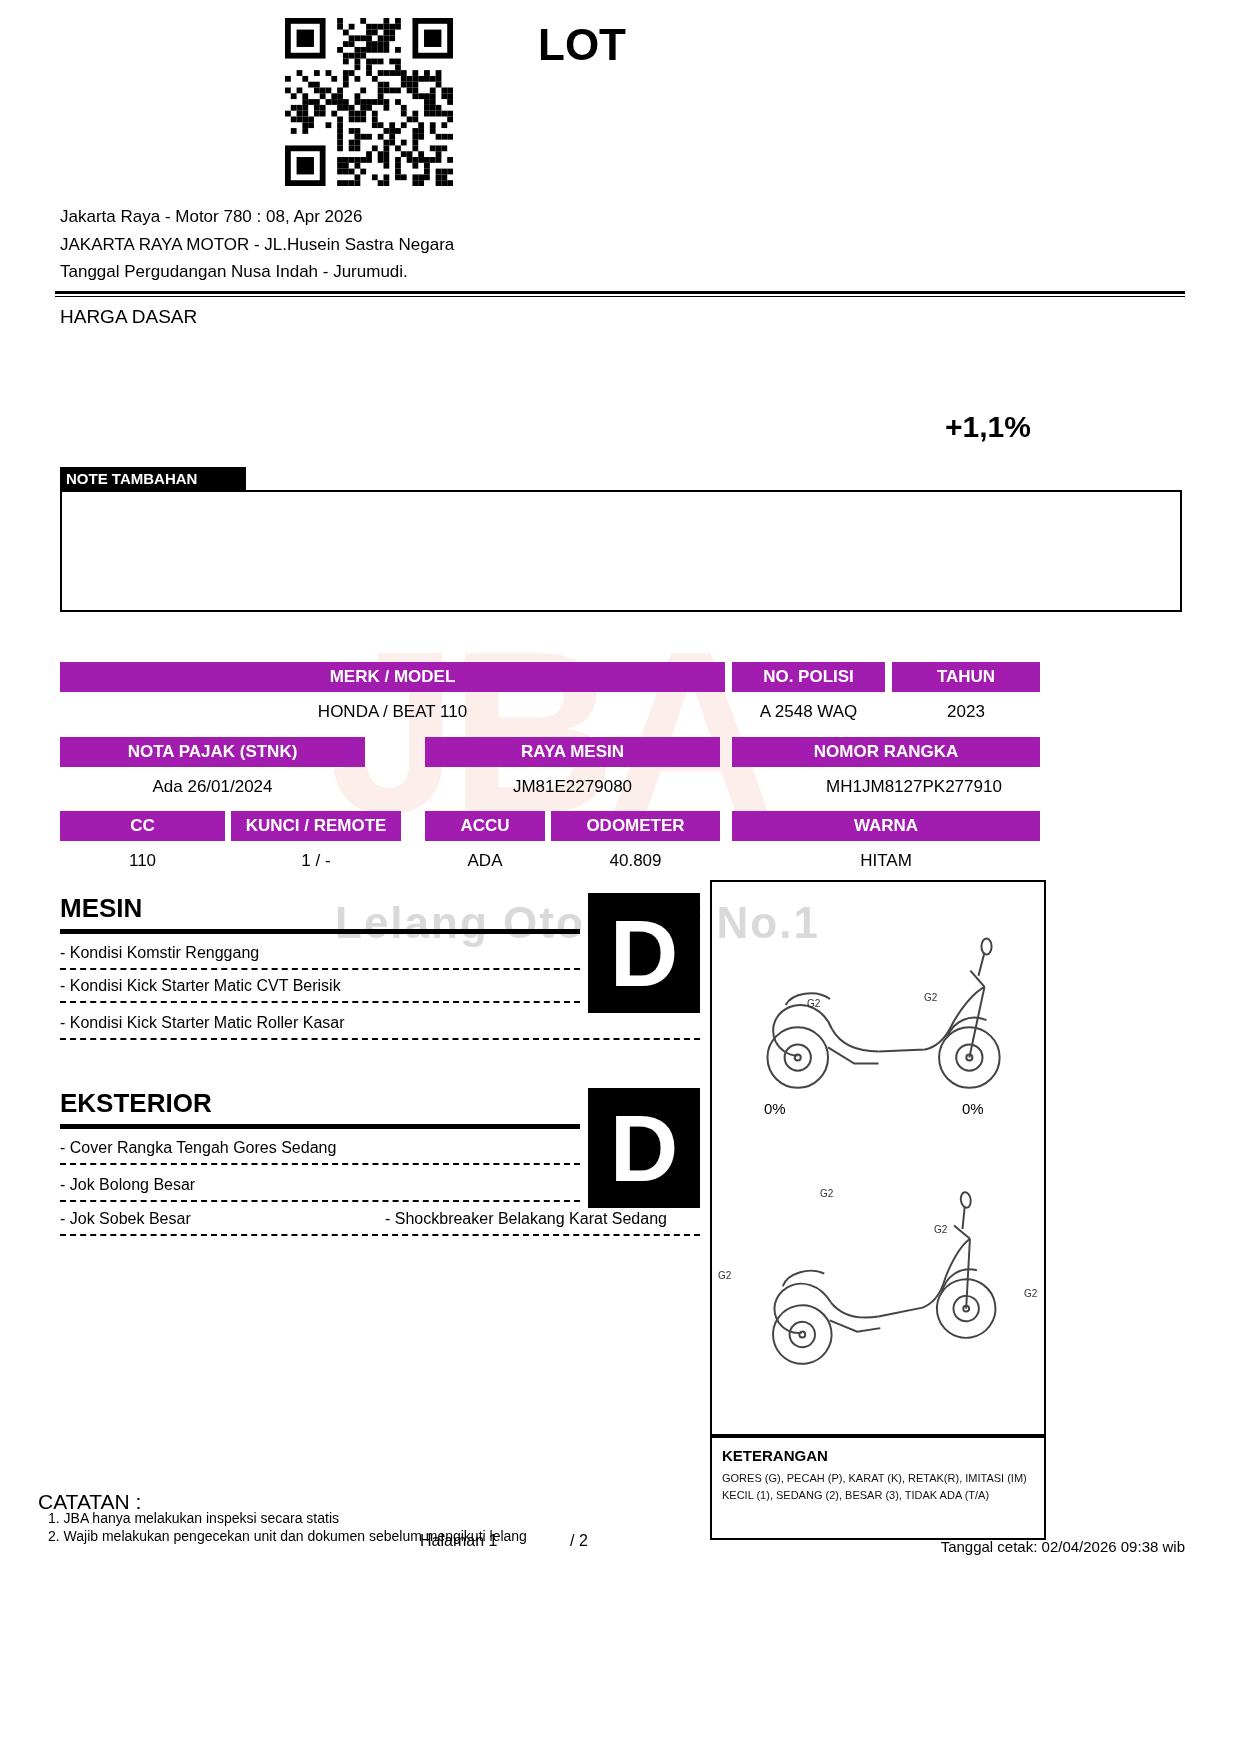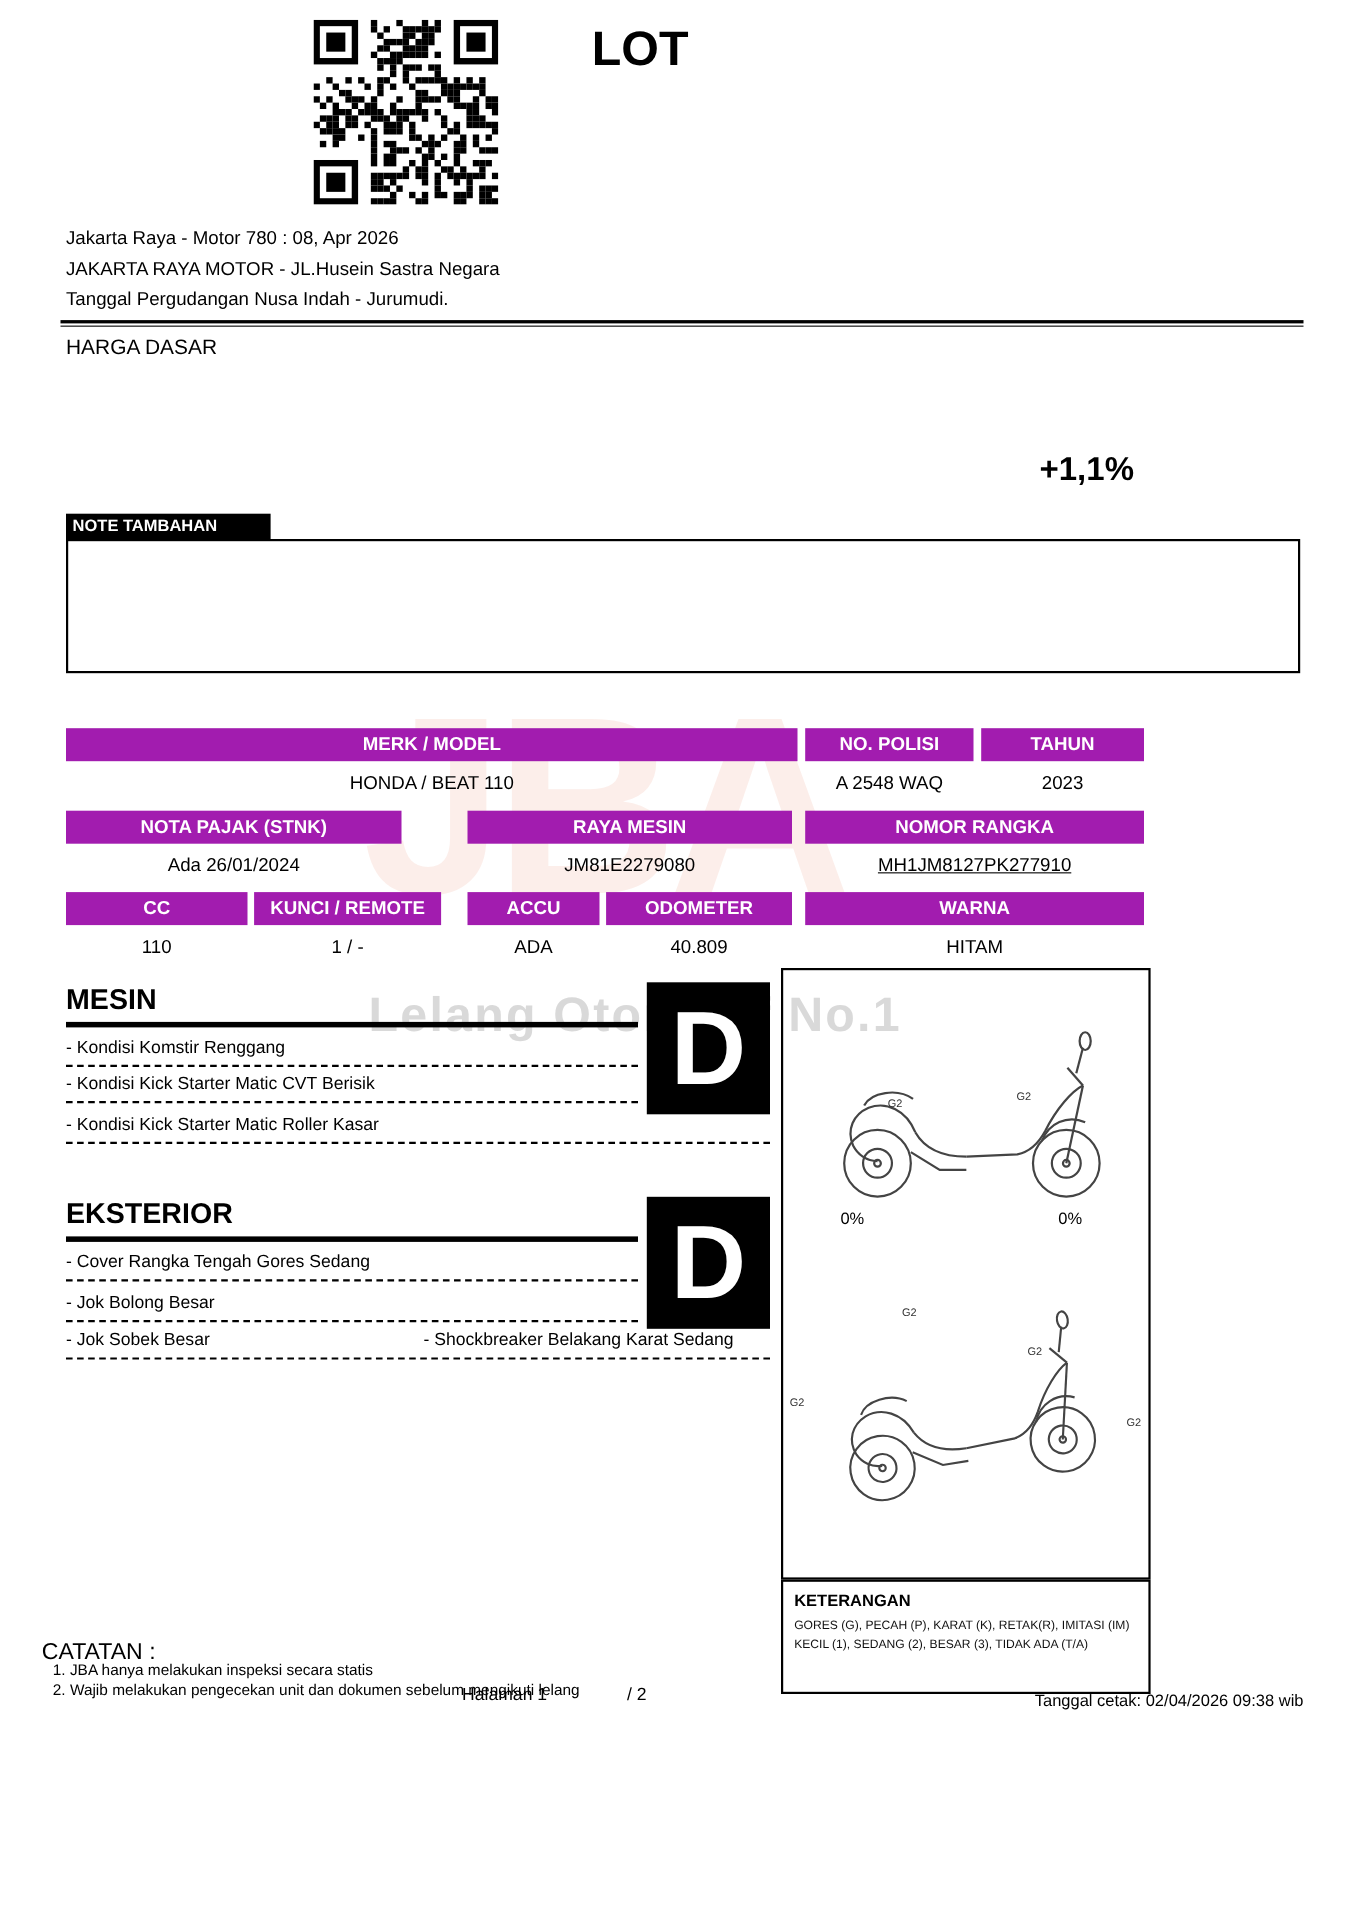--- a/index.html
+++ b/index.html
@@ -400,21 +400,21 @@
   <div class="val" style="left:60px; top:695px; width:665px;">HONDA / BEAT 110</div>
   <div class="val" style="left:732px; top:695px; width:153px;">A 2548 WAQ</div>
   <div class="val" style="left:892px; top:695px; width:148px;">2023</div>
 
   <div class="hdr" style="left:60px; top:737px; width:305px;">NOTA PAJAK (STNK)</div>
   <div class="hdr" style="left:425px; top:737px; width:295px;">RAYA MESIN</div>
   <div class="hdr" style="left:732px; top:737px; width:308px;">NOMOR RANGKA</div>
 
   <div class="val" style="left:60px; top:770px; width:305px;">Ada 26/01/2024</div>
   <div class="val" style="left:425px; top:770px; width:295px;">JM81E2279080</div>
-  <div class="val" style="left:732px; top:770px; width:308px;text-decoration:underline;">MH1JM8127PK277910</div>
+  <div class="val" style="left:760px; top:770px; width:308px;">MH1JM8127PK277910</div>
 
   <div class="hdr" style="left:60px; top:811px; width:165px;">CC</div>
   <div class="hdr" style="left:231px; top:811px; width:170px;">KUNCI / REMOTE</div>
   <div class="hdr" style="left:425px; top:811px; width:120px;">ACCU</div>
   <div class="hdr" style="left:551px; top:811px; width:169px;">ODOMETER</div>
   <div class="hdr" style="left:732px; top:811px; width:308px;">WARNA</div>
 
   <div class="val" style="left:60px; top:844px; width:165px;">110</div>
   <div class="val" style="left:231px; top:844px; width:170px;">1 / -</div>
   <div class="val" style="left:425px; top:844px; width:120px;">ADA</div>

